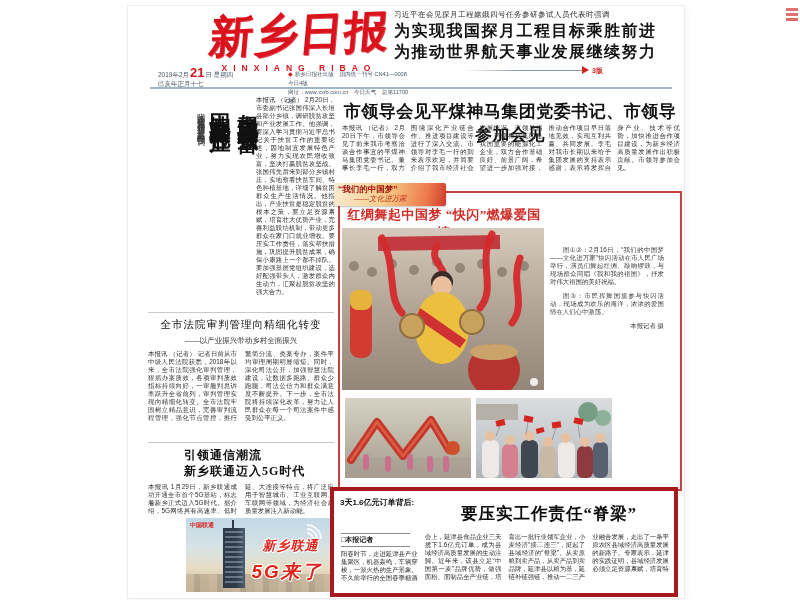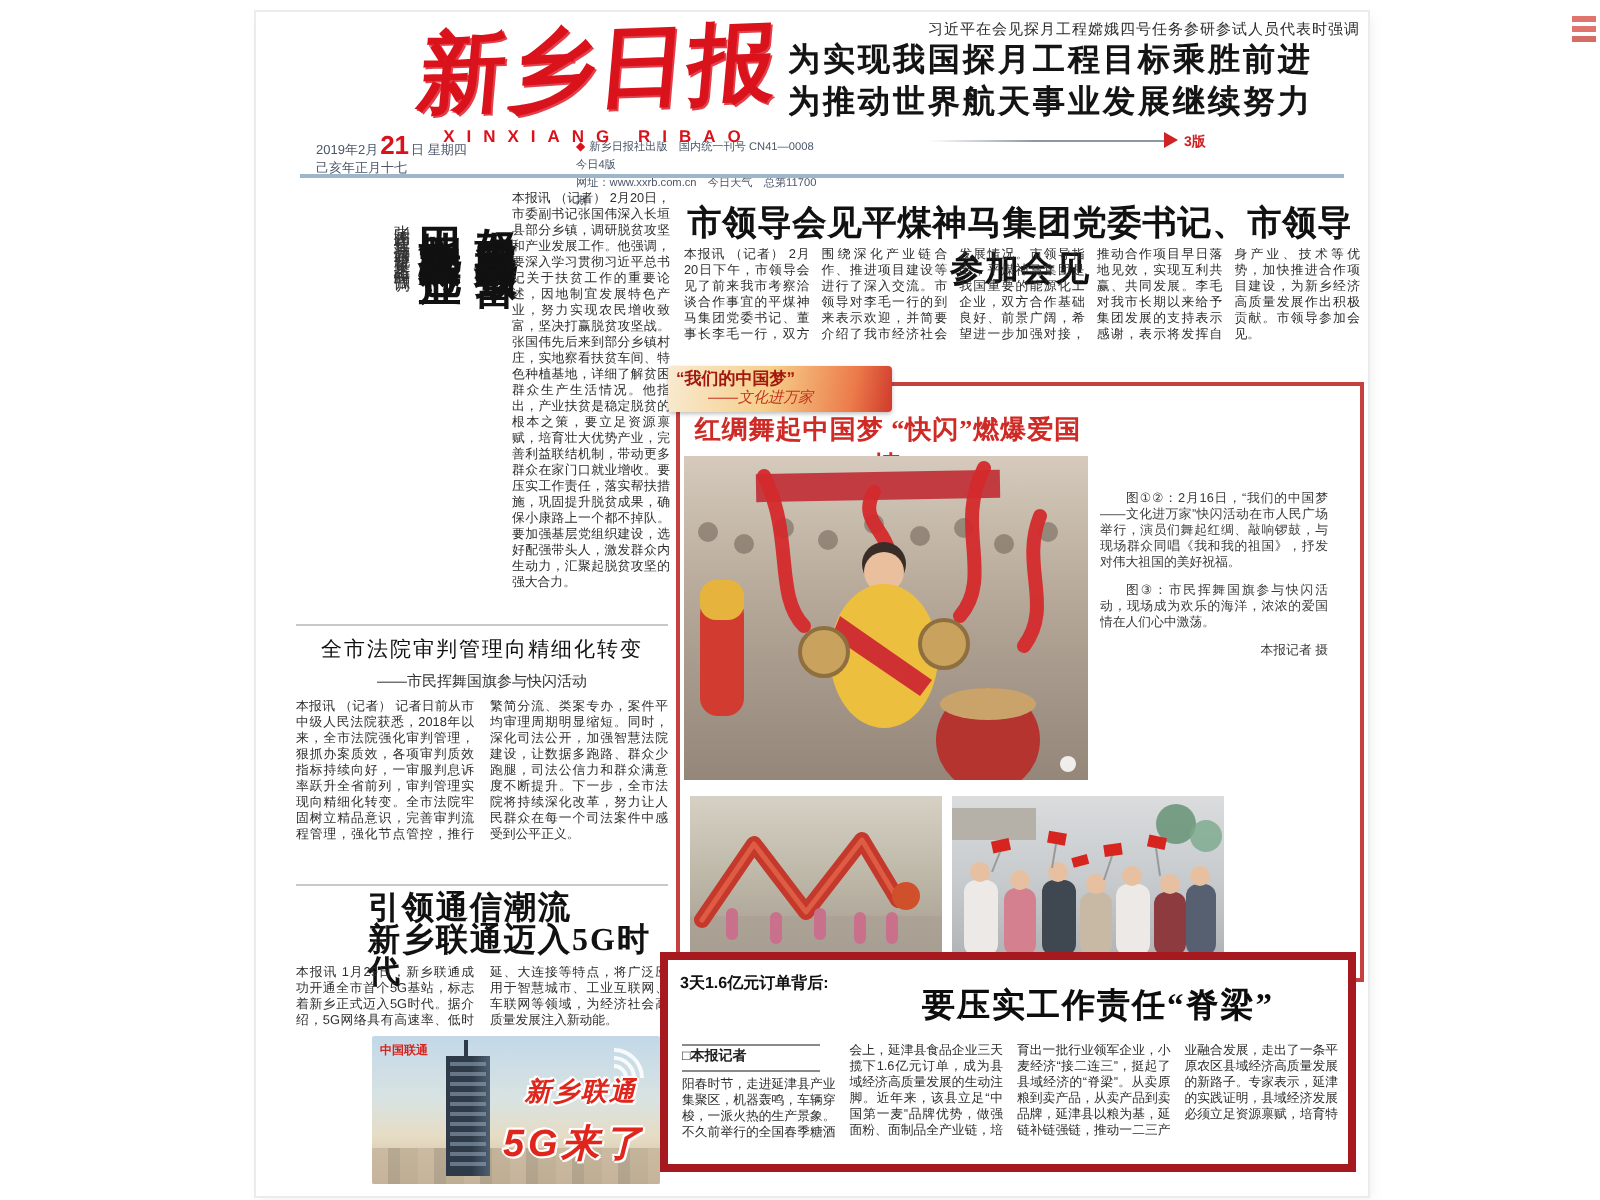--- a/index.html
+++ b/index.html
@@ -22,21 +22,21 @@
   .mast-rom{left:76px;top:57px;width:190px;text-align:center;font-size:8.5px;font-weight:bold;
             color:#d9121c;letter-spacing:6px;}
   .date-block{left:30px;top:62px;width:126px;color:#4a5668;font-size:6.5px;line-height:9px;}
   .date-block .day{font-size:13px;color:#d9121c;font-weight:bold;margin:16px 1px;}
   .info-block{left:160px;top:64px;width:124px;color:#4a5668;font-size:5.6px;line-height:9px;}
   .info-block:before{content:"◆";color:#d9121c;font-size:6px;margin-right:2px;float:left;}
   .mast-line{left:22px;top:81px;width:522px;height:2px;background:#9fb6c9;}
 
   
   .tr-block{left:266px;top:4px;width:286px;}
-  .tr-kicker{font-size:7.5px;color:#2b2b2b;text-align:right;letter-spacing:.5px;}
+  .tr-kicker{font-size:7.5px;color:#2b2b2b;text-align:left;letter-spacing:.5px;}
   .tr-h{font-size:16px;font-weight:bold;color:#141414;letter-spacing:1.5px;
         line-height:21px;}
   .tr-rule{position:relative;height:10px;margin-top:4px;}
   .rline{position:absolute;left:70px;top:4px;width:118px;height:1px;
          background:linear-gradient(90deg,rgba(130,140,150,0),#8b98a6 45%,#8b98a6);}
   .arrow{position:absolute;left:188px;top:0px;width:0;height:0;border-left:7px solid #d02222;
          border-top:4.5px solid transparent;border-bottom:4.5px solid transparent;}
   .pref{position:absolute;left:198px;top:0px;font-size:7px;color:#d02222;font-weight:bold;}
 
   
@@ -46,21 +46,21 @@
 
   .hairline{height:1px;background:#c9c9c9;}
 
   
   .law-h{left:20px;top:312px;width:186px;text-align:center;font-size:10.5px;font-weight:normal;
          color:#111;letter-spacing:1px;}
   .law-sub{left:20px;top:330px;width:186px;text-align:center;font-size:7.5px;color:#333;}
   .law-body{left:20px;top:344px;width:186px;height:88px;}
 
   
-  .uni-h{left:56px;top:441px;width:154px;font-size:16px;font-weight:bold;color:#111;
+  .uni-h{left:56px;top:441px;width:154px;font-size:12px;font-weight:bold;color:#111;
          line-height:16px;letter-spacing:1px;}
   .uni-body{left:20px;top:477px;width:186px;height:33px;}
 
   
   .ad{left:58px;top:512px;width:144px;height:74px;overflow:hidden;border-radius:1px;
       background:linear-gradient(180deg,#c2d8e8 0%,#d8e3e2 42%,#e6dcc4 68%,#c9bb9f 100%);}
   .ad-city{position:absolute;left:0;bottom:0;width:100%;height:24%;opacity:.75;
       background:repeating-linear-gradient(90deg,#c4b299 0 8px,#a99a84 8px 14px,#baa98f 14px 23px);}
   .ad-tower{position:absolute;left:26%;bottom:6%;width:15%;height:80%;
       background:linear-gradient(90deg,#2e3a48 58%,#4e5f72);}
@@ -98,21 +98,21 @@
       background:linear-gradient(180deg,#d5cabc 0%,#bcaf9f 35%,#a89a8c 65%,#948678 100%);}
   .caption{left:422px;top:240px;width:114px;height:134px;color:#3a3a3a;}
   .caption p{margin:0 0 6px 0;text-indent:13px;}
   .cap-credit{text-align:right;color:#3a3a3a;}
   .ph-dragon{left:217px;top:392px;width:126px;height:80px;overflow:hidden;
       background:linear-gradient(180deg,#d6d1c4 0%,#c0baab 45%,#a59d8f 100%);}
   .ph-crowd{left:348px;top:392px;width:136px;height:80px;overflow:hidden;
       background:linear-gradient(180deg,#dadcdd 0%,#c6cacd 55%,#b0b4b7 100%);}
 
   
-  .econ{left:202px;top:470px;width:348px;height:110px;border:4px solid #a6191e;background:#fff;
+  .econ{left:202px;top:481px;width:348px;height:110px;border:4px solid #a6191e;background:#fff;
         box-sizing:border-box;}
   .econ-kicker{left:6px;top:6px;font-size:8px;font-weight:bold;color:#111;}
   .econ-h{left:100px;top:12px;width:230px;text-align:center;font-size:16.5px;font-weight:bold;
           color:#0d0d0d;letter-spacing:1px;}
   .econ-body{left:7px;top:42px;width:328px;height:54px;}
   .byline{font-size:7px;font-weight:bold;color:#222;border-top:1px solid #8a8a8a;
           border-bottom:1px solid #8a8a8a;padding:2px 0;margin:0 8px 3px 0;}
 
   .edge-frag{left:786px;top:8px;width:12px;height:16px;background:
       linear-gradient(180deg,#d8453f 0 3px,transparent 3px 5px,#d8453f 5px 8px,transparent 8px 10px,#c93a34 10px 13px,transparent 13px);
@@ -146,21 +146,21 @@
     </div>
   </div>
 
   <div class="abs vtext vkicker">张国伟在长垣县调研脱贫攻坚工作时强调</div>
   <div class="abs vtext vhead serif" style="left:78px;">因地制宜发展特色产业</div>
   <div class="abs vtext vhead serif" style="left:106px;">努力实现农民增收致富</div>
   <div class="abs tiny lead-body">本报讯 （记者） 2月20日，市委副书记张国伟深入长垣县部分乡镇，调研脱贫攻坚和产业发展工作。他强调，要深入学习贯彻习近平总书记关于扶贫工作的重要论述，因地制宜发展特色产业，努力实现农民增收致富，坚决打赢脱贫攻坚战。张国伟先后来到部分乡镇村庄，实地察看扶贫车间、特色种植基地，详细了解贫困群众生产生活情况。他指出，产业扶贫是稳定脱贫的根本之策，要立足资源禀赋，培育壮大优势产业，完善利益联结机制，带动更多群众在家门口就业增收。要压实工作责任，落实帮扶措施，巩固提升脱贫成果，确保小康路上一个都不掉队。要加强基层党组织建设，选好配强带头人，激发群众内生动力，汇聚起脱贫攻坚的强大合力。</div>
 
   <div class="abs hairline" style="left:20px;top:306px;width:186px;"></div>
   <div class="abs law-h serif">全市法院审判管理向精细化转变</div>
-  <div class="abs law-sub">——市民挥舞国旗参与快闪活动</div>
+  <div class="abs law-sub">——以产业振兴带动乡村全面振兴</div>
   <div class="abs tiny cols2 law-body">本报讯 （记者） 记者日前从市中级人民法院获悉，2018年以来，全市法院强化审判管理，狠抓办案质效，各项审判质效指标持续向好，一审服判息诉率跃升全省前列，审判管理实现向精细化转变。全市法院牢固树立精品意识，完善审判流程管理，强化节点管控，推行繁简分流、类案专办，案件平均审理周期明显缩短。同时，深化司法公开，加强智慧法院建设，让数据多跑路、群众少跑腿，司法公信力和群众满意度不断提升。下一步，全市法院将持续深化改革，努力让人民群众在每一个司法案件中感受到公平正义。</div>
 
   <div class="abs hairline" style="left:20px;top:436px;width:186px;"></div>
   <div class="abs uni-h serif">
     <div>引领通信潮流</div>
     <div>新乡联通迈入5G时代</div>
   </div>
   <div class="abs tiny cols2 uni-body">本报讯 1月29日，新乡联通成功开通全市首个5G基站，标志着新乡正式迈入5G时代。据介绍，5G网络具有高速率、低时延、大连接等特点，将广泛应用于智慧城市、工业互联网、车联网等领域，为经济社会高质量发展注入新动能。</div>
 
   <div class="abs ad">

